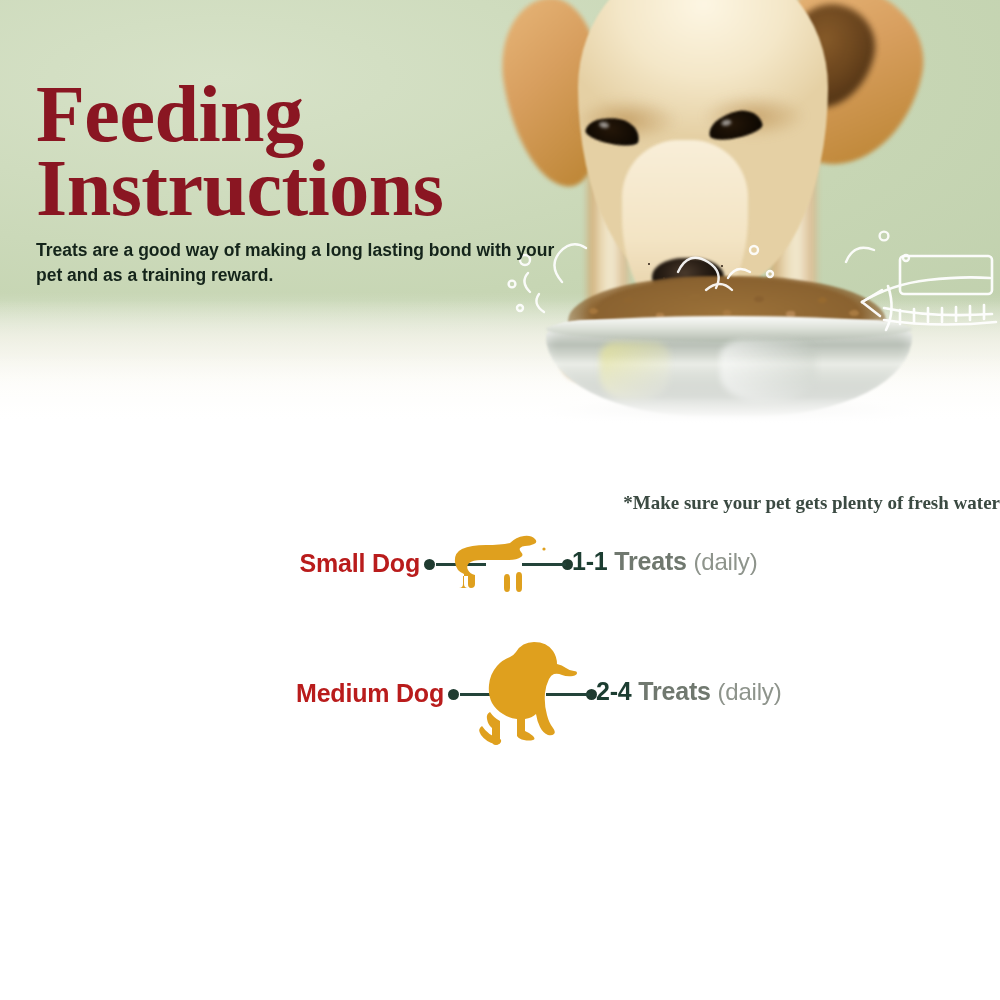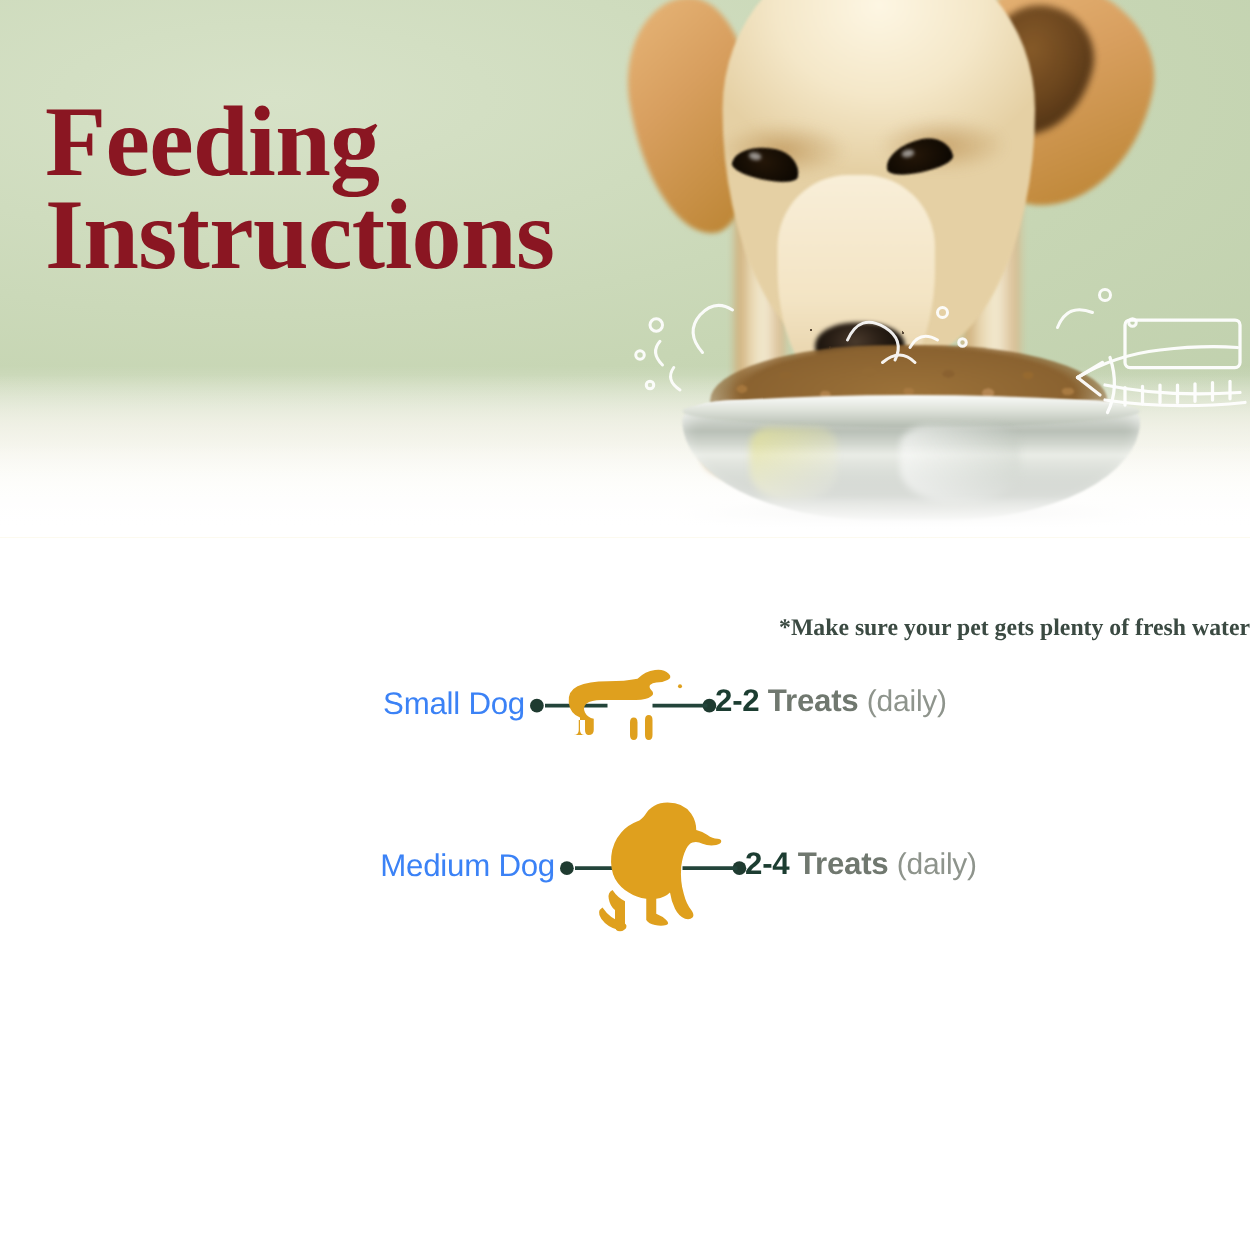--- a/index.html
+++ b/index.html
@@ -335,22 +335,22 @@
 
   .label-block {
     position: absolute;
     left: 130px;
     top: 0;
     width: 290px;
     text-align: right;
   }
   .size-name {
     font-size: 25px;
-    font-weight: normal;
-    color: #3b82f6;
+    font-weight: bold;
+    color: #b91c1c;
     line-height: 1.1;
     letter-spacing: -0.2px;
   }
   .size-weight {
     font-size: 24px;
     font-weight: bold;
     color: #9c9c9c;
     line-height: 1.15;
     letter-spacing: -0.2px;
   }
@@ -482,20 +482,21 @@
                  M 486 317 l 0 14 M 500 316 l 0 14 M 514 315 l 0 14"></path>
       </g>
     </svg>
 
     <div class="hero-fade"></div>
 
     <div id="headline">
       <div class="h-line">Feeding</div>
       <div class="h-line">Instructions</div>
     </div>
+    <p id="sub">Treats are a good way of making a long lasting bond with your pet and as a training reward.</p>
   </section>
 
   <section id="lower">
 
     <p id="feed-note">*Make sure your pet gets plenty of fresh water</p>
 
     <div class="row" id="row-0">
       <div class="label-block">
         <div class="size-name">Small Dog</div>
       </div>
@@ -508,21 +509,21 @@
           l-28 0 q-8 0 -12 3 q-3 3 -1 7 q2 4 7 5 l0 9 q0 4 -4 4 q-3 0 -3 -4 l0 -8 l-5 0 l0 8
           q0 4 -4 4 z"></path>
         <path fill="#dfa01e" d="M86 48 q0 -4 3 -4 q3 0 3 4 l0 12 q0 4 -3 4 q-3 0 -3 -4 z"></path>
         <path fill="#dfa01e" d="M74 50 q0 -4 3 -4 q3 0 3 4 l0 10 q0 4 -3 4 q-3 0 -3 -4 z"></path>
         <circle fill="#dfa01e" cx="114" cy="21" r="1.6"></circle>
       </svg>
 
       <span class="dot dot-right"></span>
       <span class="conn conn-right"></span>
       <div class="treats-block">
-        <span class="treat-count">2-2 </span>
+        <span class="treat-count">1-1 </span>
         <span class="treat-word">Treats </span>
         <span class="treat-daily">(daily)</span>
       </div>
     </div>
 
     <div class="row" id="row-1">
       <div class="label-block">
         <div class="size-name">Medium Dog</div>
       </div>
       <span class="dot dot-left"></span>

